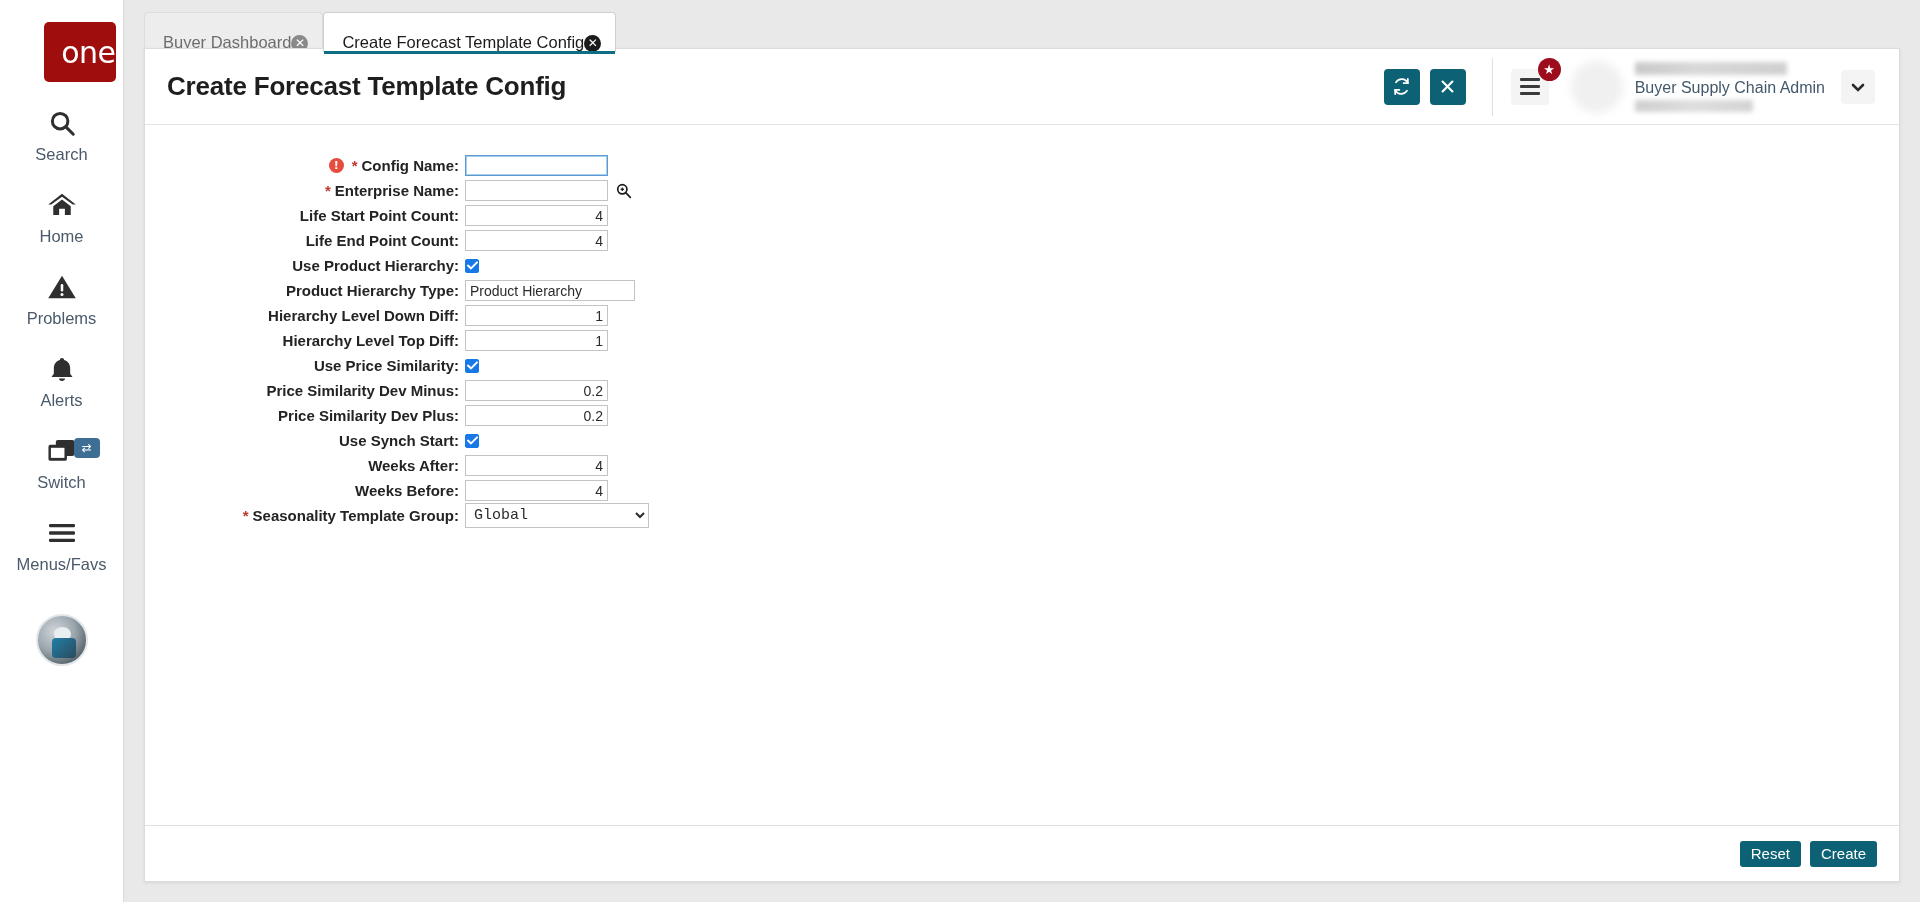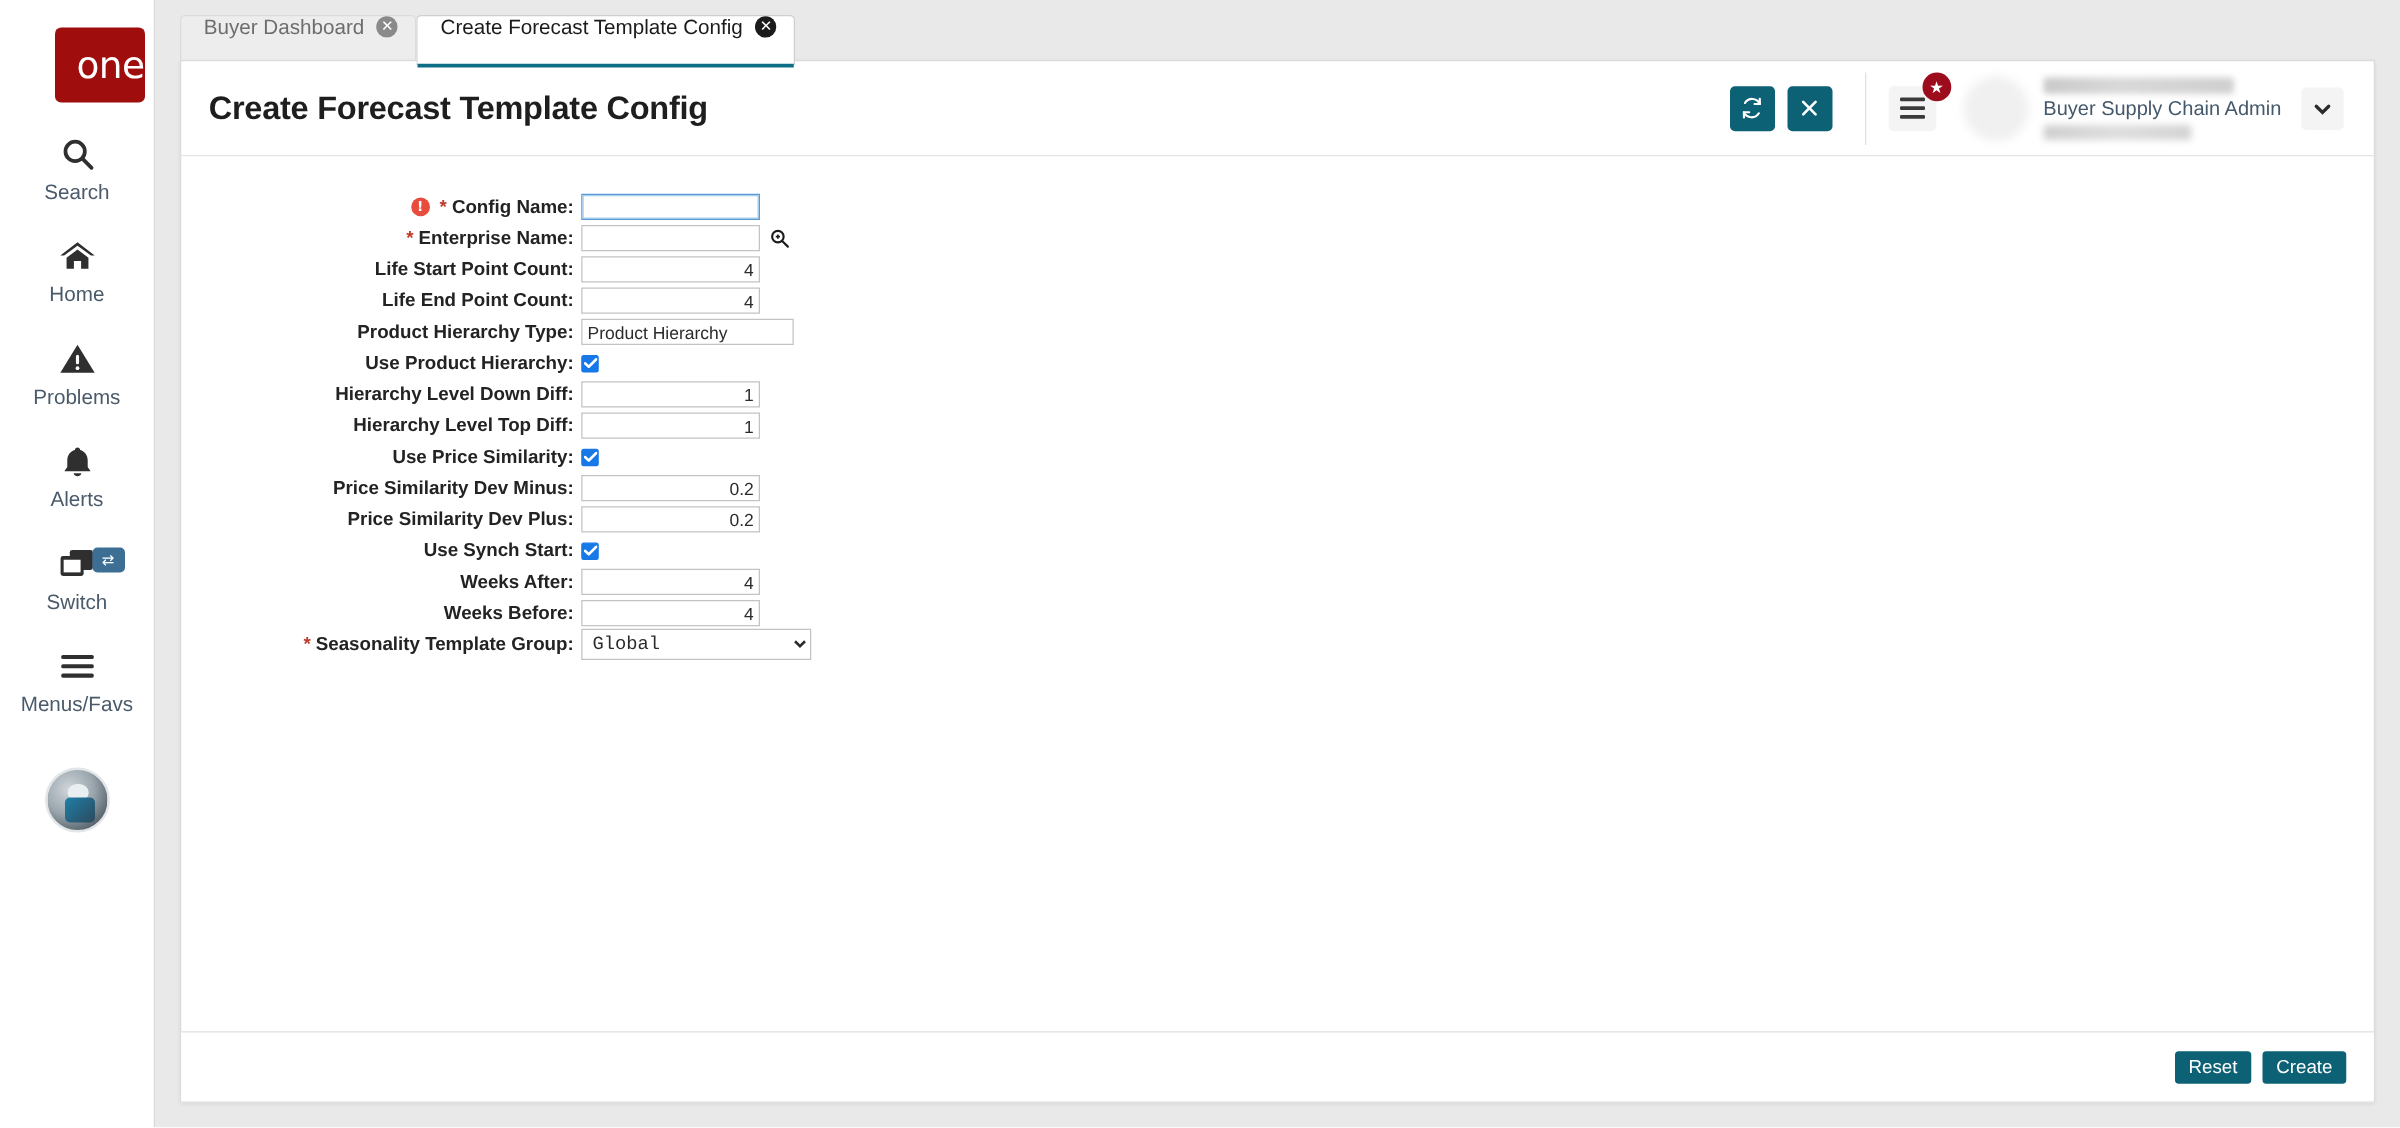--- a/index.html
+++ b/index.html
@@ -74,21 +74,21 @@
     background: #e9e9e9;
     position: relative;
   }
   .tabbar {
     height: 52px; padding-left: 20px;
     display: flex; align-items: flex-end; gap: 0;
     background: transparent;
   }
   .tab {
     height: 40px; min-width: 150px;
-    display: flex; align-items: flex-start; gap: 10px;
+    display: flex; align-items: flex-end; 
     padding: 0 14px 0 18px;
     background: #ededed;
     border: 1px solid #dcdcdc;
     border-bottom: none;
     border-radius: 4px 4px 0 0;
     color: #6d6d6d; font-size: 16.5px;
     cursor: pointer; position: relative;
   }
   .tab.active {
     background: #ffffff;
@@ -429,40 +429,40 @@
           <div class="form-row">
             <div class="form-label">
               <span>Life End Point Count:</span>
             </div>
             <div class="field-wrap">
               <input type="text" class="tf num" value="4" style="">
             </div>
           </div>
           <div class="form-row">
             <div class="form-label">
-              <span>Product Hierarchy Type:</span>
-            </div>
-            <div class="field-wrap">
-              <input type="text" class="tf wide" value="Product Hierarchy" style="">
-            </div>
-          </div>
-          <div class="form-row">
-            <div class="form-label">
               <span>Use Product Hierarchy:</span>
             </div>
             <div class="field-wrap">
               <div class="cb">
                 <svg width="11" height="9" viewBox="0 0 11 9" fill="none" stroke="#fff" stroke-width="2" stroke-linecap="round" stroke-linejoin="round">
                   <polyline points="1,4.6 4,7.4 10,1.4"></polyline>
                 </svg>
               </div>
             </div>
           </div>
           <div class="form-row">
             <div class="form-label">
+              <span>Product Hierarchy Type:</span>
+            </div>
+            <div class="field-wrap">
+              <input type="text" class="tf wide" value="Product Hierarchy" style="">
+            </div>
+          </div>
+          <div class="form-row">
+            <div class="form-label">
               <span>Hierarchy Level Down Diff:</span>
             </div>
             <div class="field-wrap">
               <input type="text" class="tf num" value="1" style="">
             </div>
           </div>
           <div class="form-row">
             <div class="form-label">
               <span>Hierarchy Level Top Diff:</span>
             </div>

